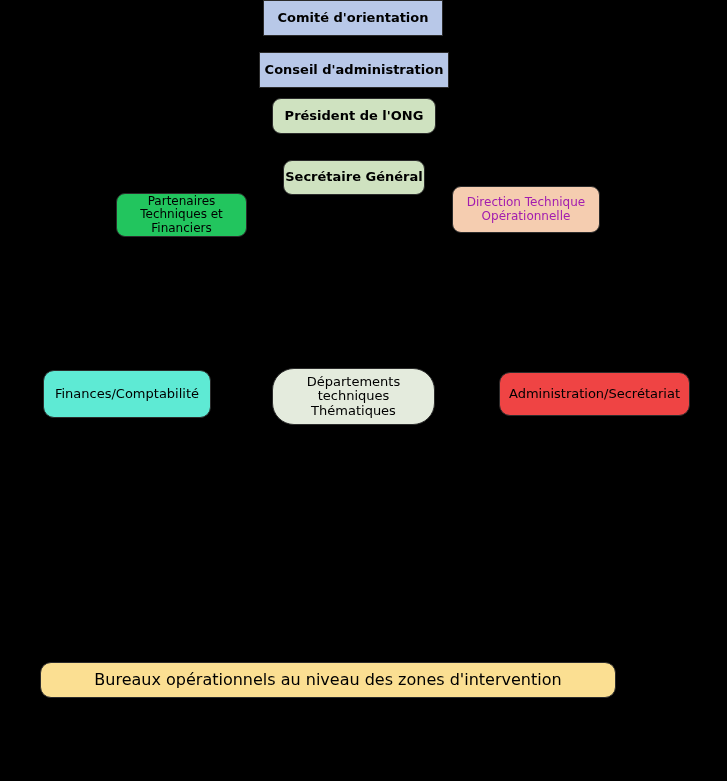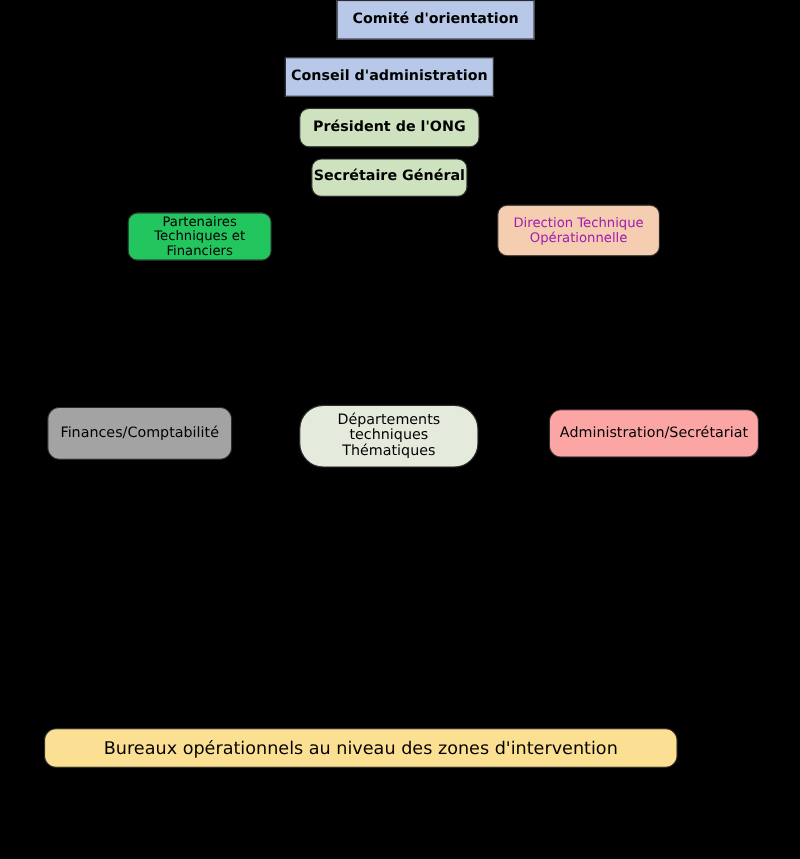--- a/index.html
+++ b/index.html
@@ -30,28 +30,28 @@
   }
   
   .sharp   { border-radius: 0px; }
   .round   { border-radius: 9px; }
   .round-lg{ border-radius: 11px; }
 </style>
 </head>
 <body>
 
 <div id="canvas" style="background: rgb(0, 0, 0);">
-    <div class="node sharp" style="left: 263px; top: 0px; width: 180px; height: 36px; background: rgb(184, 200, 232); font-size: 13px; font-weight: bold; color: rgb(0, 0, 0); border-color: rgb(43, 43, 43); margin-left: 43px;">Comité d'orientation</div>
+    <div class="node sharp" style="left: 263px; top: 0px; width: 180px; height: 36px; background: rgb(184, 200, 232); font-size: 13px; font-weight: bold; color: rgb(0, 0, 0); border-color: rgb(43, 43, 43);">Comité d'orientation</div>
     <div class="node round" style="left: 272px; top: 98px; width: 164px; height: 36px; background: rgb(207, 226, 192); font-size: 13px; font-weight: bold; color: rgb(0, 0, 0); border-color: rgb(43, 43, 43);">Président de l'ONG</div>
     <div class="node sharp" style="left: 259px; top: 52px; width: 190px; height: 36px; background: rgb(184, 200, 232); font-size: 13px; font-weight: bold; color: rgb(0, 0, 0); border-color: rgb(43, 43, 43);">Conseil d'administration</div>
-    <div class="node round" style="left: 283px; top: 144px; width: 142px; height: 35px; background: rgb(207, 226, 192); font-size: 13px; font-weight: bold; color: rgb(0, 0, 0); border-color: rgb(43, 43, 43);">Secrétaire Général</div>
+    <div class="node round" style="left: 283px; top: 160px; width: 142px; height: 35px; background: rgb(207, 226, 192); font-size: 13px; font-weight: bold; color: rgb(0, 0, 0); border-color: rgb(43, 43, 43);">Secrétaire Général</div>
     <div class="node round" style="left: 116px; top: 170px; width: 131px; height: 44px; background: #22c55e; font-size: 12px; font-weight: normal; color: rgb(0, 0, 0); border-color: rgb(43, 43, 43); margin-top: 23px;">Partenaires
 Techniques et
 Financiers</div>
     <div class="node round" style="left: 452px; top: 186px; width: 148px; height: 47px; background: rgb(245, 205, 176); font-size: 12px; font-weight: normal; color: #a21caf; border-color: rgb(43, 43, 43);">Direction Technique
 Opérationnelle</div>
-    <div class="node round-lg" style="left: 43px; top: 370px; width: 168px; height: 48px; background: #a3a3a3; font-size: 13px; font-weight: normal; color: rgb(0, 0, 0); border-color: rgb(43, 43, 43);">Finances/Comptabilité</div>
+    <div class="node round-lg" style="left: 43px; top: 370px; width: 168px; height: 48px; background: #5eead4; font-size: 13px; font-weight: normal; color: rgb(0, 0, 0); border-color: rgb(43, 43, 43);">Finances/Comptabilité</div>
     <div class="node round-lg" style="left: 272px; top: 368px; width: 163px; height: 57px; background: rgb(228, 235, 221); font-size: 13px; font-weight: normal; color: rgb(0, 0, 0); border-color: rgb(43, 43, 43); border-radius: 22px;">Départements
 techniques
 Thématiques</div>
-    <div class="node round-lg" style="left: 499px; top: 372px; width: 191px; height: 44px; background: #fca5a5; font-size: 13px; font-weight: normal; color: rgb(0, 0, 0); border-color: rgb(43, 43, 43);">Administration/Secrétariat</div>
+    <div class="node round-lg" style="left: 499px; top: 372px; width: 191px; height: 44px; background: #ef4444; font-size: 13px; font-weight: normal; color: rgb(0, 0, 0); border-color: rgb(43, 43, 43);">Administration/Secrétariat</div>
     <div class="node round-lg" style="left: 40px; top: 662px; width: 576px; height: 36px; background: rgb(251, 223, 146); font-size: 16px; font-weight: normal; color: rgb(0, 0, 0); border-color: rgb(43, 43, 43);">Bureaux opérationnels au niveau des zones d'intervention</div>
   </div>
 
 </body></html>

